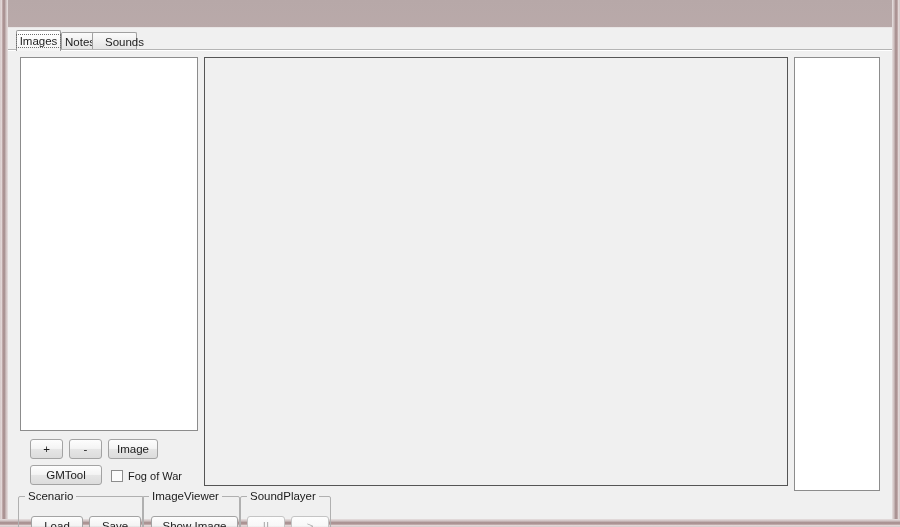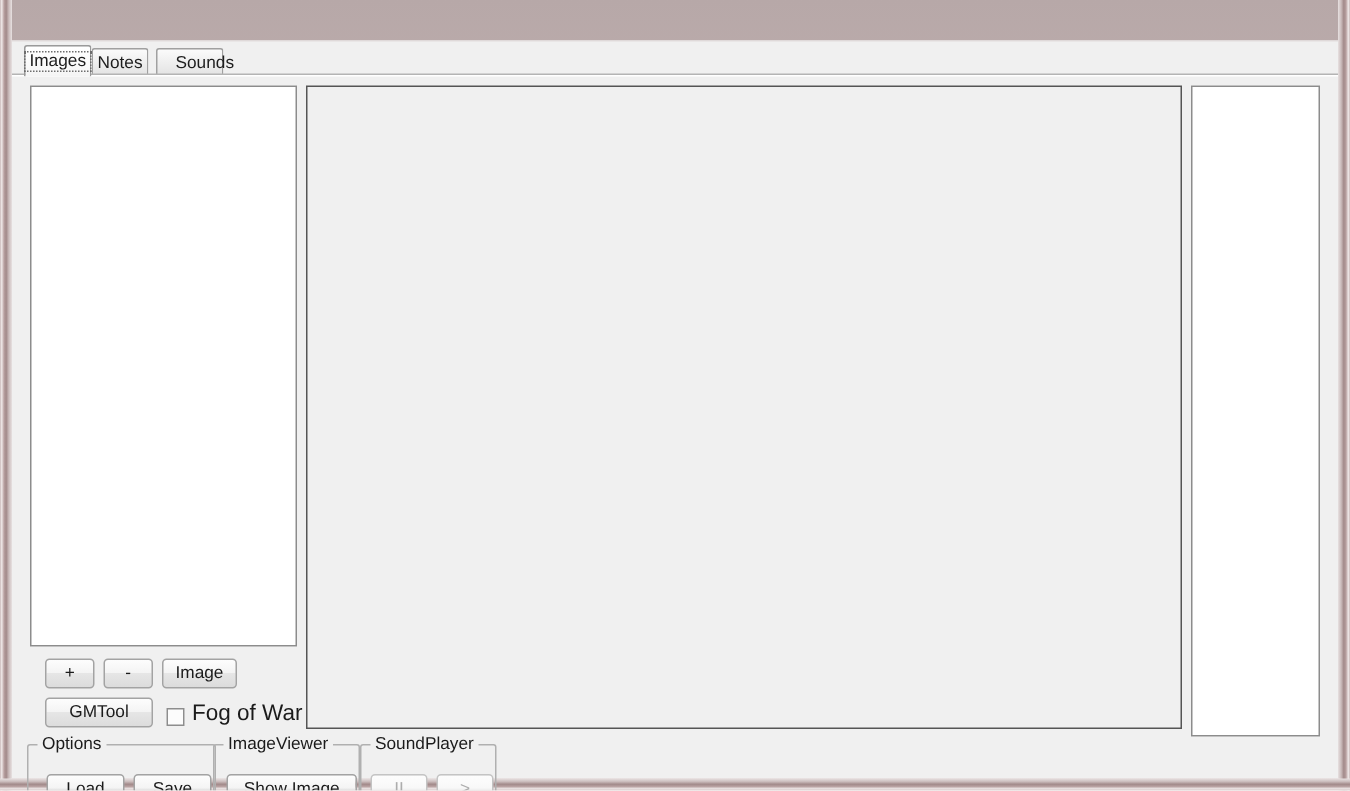--- a/index.html
+++ b/index.html
@@ -209,21 +209,21 @@
     z-index: 3;
   }
   .tab.selected .tab-label {
     border: 1px dotted #6d6d6d;
     padding: 0 3px;
   }
   .tab-label { padding: 0 4px; }
 
   .tab-0 { left: 8px;  width: 45px; }
   .tab-1 { left: 53px; width: 38px; }
-  .tab-2 { left: 96px; width: 45px; padding-left: 20px; }
+  .tab-2 { left: 84px; width: 45px; padding-left: 20px; }
 
   .tab-underline {
     position: absolute;
     left: 0;
     top: 21px;
     width: 884px;
     height: 1px;
     background: #b4b4b4;
     z-index: 1;
   }
@@ -295,22 +295,22 @@
   .btn-show    { left: 100px; top: 411px; width: 50px; height: 20px; }
   .btn-options { left: 22px;  top: 437px; width: 72px; height: 20px; }
 
   
   .checkbox-row {
     position: absolute;
     left: 103px;
     top: 439px;
     height: 17px;
     display: flex;
-    align-items: flex-end;
-    font-size: 15px;
+    align-items: center;
+    font-size: 11px;
     color: #1b1b1b;
   }
   .checkbox-box {
     width: 12px;
     height: 12px;
     box-sizing: border-box;
     border: 1px solid #8d8d8d;
     background: #fcfcfc;
     margin-right: 5px;
   }
@@ -376,21 +376,21 @@
     <div class="btn btn-minus">-</div>
     <div class="btn btn-show">Image</div>
     <div class="btn btn-options">GMTool</div>
 
     <div class="checkbox-row">
       <span class="checkbox-box"></span>
       <span>Fog of War</span>
     </div>
 
     <div class="groupbox gb-scenario">
-      <span class="gb-title">Options</span>
+      <span class="gb-title">Scenario</span>
       <div class="btn btn-load">Load</div>
       <div class="btn btn-save">Save</div>
     </div>
 
     <div class="groupbox gb-imageviewer">
       <span class="gb-title">ImageViewer</span>
       <div class="btn btn-showimage">Show Image</div>
     </div>
 
     <div class="groupbox gb-soundplayer">

